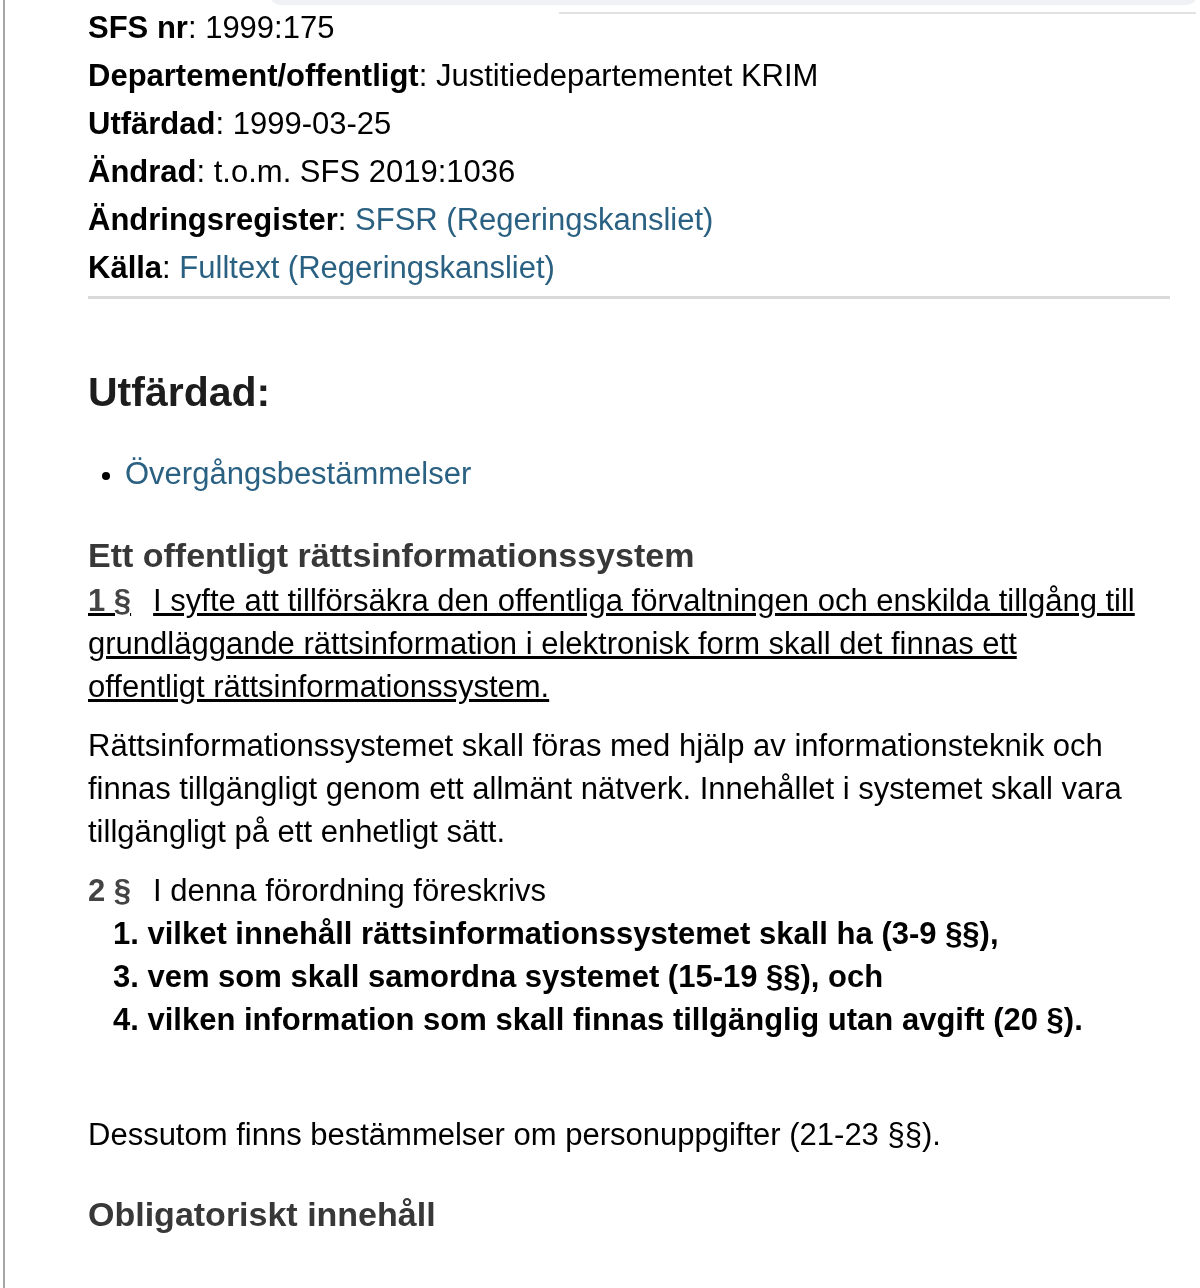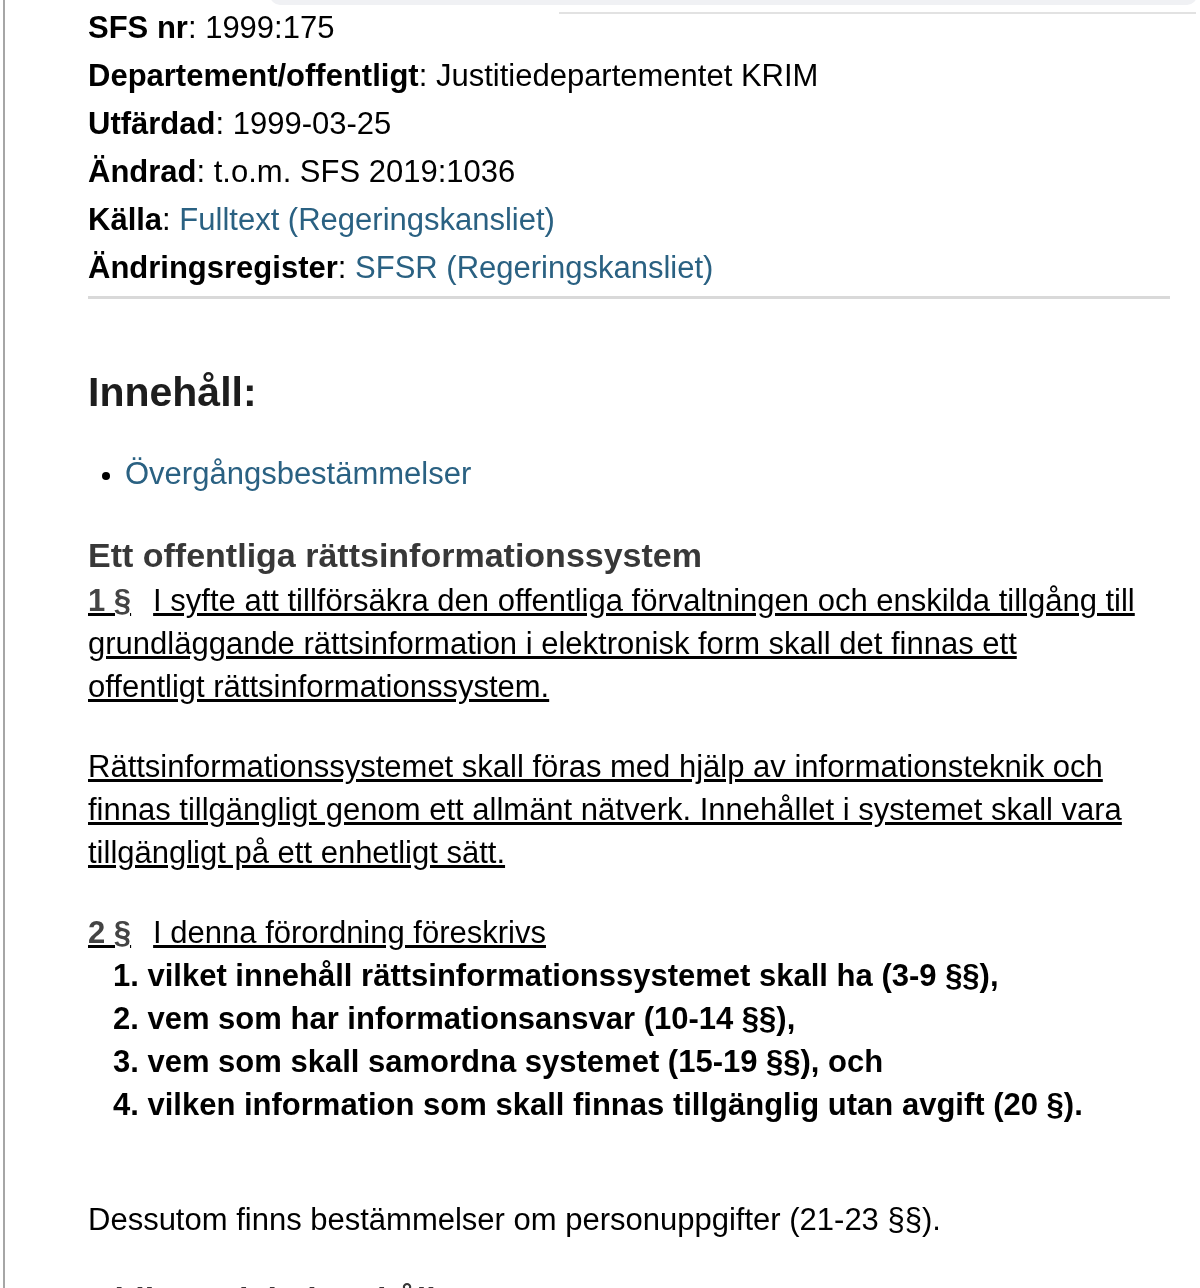--- a/index.html
+++ b/index.html
@@ -49,63 +49,62 @@
   h3.second{margin-top:38px;}
   
   ul.toc-list{
     margin-top:36px;padding-left:37px;list-style:disc;
     font-size:31px;line-height:43px;
   }
   ul.toc-list li::marker{color:var(--text);font-size:26px;}
   
   p.para{font-size:31px;line-height:43px;max-width:1050px;}
   p.p-first{margin-top:4px;text-decoration:underline;}
-  p.para-std{margin-top:37px;text-decoration:underline;}
+  p.para-std{margin-top:16px;}
   p.after-list{margin-top:72px;}
   .mark{font-weight:700;color:var(--section-mark);margin-right:22px;}
   
   .num-list{font-size:31px;line-height:43px;padding-left:25px;max-width:1050px;font-weight:bold;}
 </style>
 </head>
 <body>
 
 <div class="left-border"></div>
 <div class="top-band"></div>
 <div class="top-line"></div>
 
 <main class="content">
 
   <section class="meta">
     <div class="meta-row"><b>SFS nr</b><span>: </span><span>1999:175</span></div>
     <div class="meta-row"><b>Departement/offentligt</b><span>: </span><span>Justitiedepartementet KRIM</span></div>
     <div class="meta-row"><b>Utfärdad</b><span>: </span><span>1999-03-25</span></div>
     <div class="meta-row"><b>Ändrad</b><span>: </span><span>t.o.m. SFS 2019:1036</span></div>
+    <div class="meta-row"><b>Ändringsregister</b><span>: </span><a href="#">SFSR (Regeringskansliet)</a></div>
     <div class="meta-row"><b>Källa</b><span>: </span><a href="#">Fulltext (Regeringskansliet)</a></div>
-    <div class="meta-row"><b>Ändringsregister</b><span>: </span><a href="#">SFSR (Regeringskansliet)</a></div>
   </section>
 
   <hr class="meta-rule">
 
-  <h2 class="toc-heading">Innehåll:</h2>
+  <h2 class="toc-heading">Utfärdad:</h2>
 
   <ul class="toc-list">
     <li><a href="#">Övergångsbestämmelser</a></li>
   </ul>
 
-  <h3 class="sec-heading first">Ett offentliga rättsinformationssystem</h3>
+  <h3 class="sec-heading first">Ett offentligt rättsinformationssystem</h3>
 
   <p class="para p-first"><span class="mark">1 §</span><span>I syfte att tillförsäkra den offentliga förvaltningen och enskilda tillgång till grundläggande rättsinformation i elektronisk form skall det finnas ett offentligt rättsinformationssystem.</span></p>
 
   <p class="para para-std">Rättsinformationssystemet skall föras med hjälp av informationsteknik och finnas tillgängligt genom ett allmänt nätverk. Innehållet i systemet skall vara tillgängligt på ett enhetligt sätt.</p>
 
   <p class="para para-std"><span class="mark">2 §</span><span>I denna förordning föreskrivs</span></p>
 
   <div class="num-list">
     <div>1. vilket innehåll rättsinformationssystemet skall ha (3-9 §§),</div>
-    <div>2. vem som har informationsansvar (10-14 §§),</div>
     <div>3. vem som skall samordna systemet (15-19 §§), och</div>
     <div>4. vilken information som skall finnas tillgänglig utan avgift (20 §).</div>
   </div>
 
   <p class="para after-list">Dessutom finns bestämmelser om personuppgifter (21-23 §§).</p>
 
   <h3 class="sec-heading second">Obligatoriskt innehåll</h3>
 
 </main>
 

